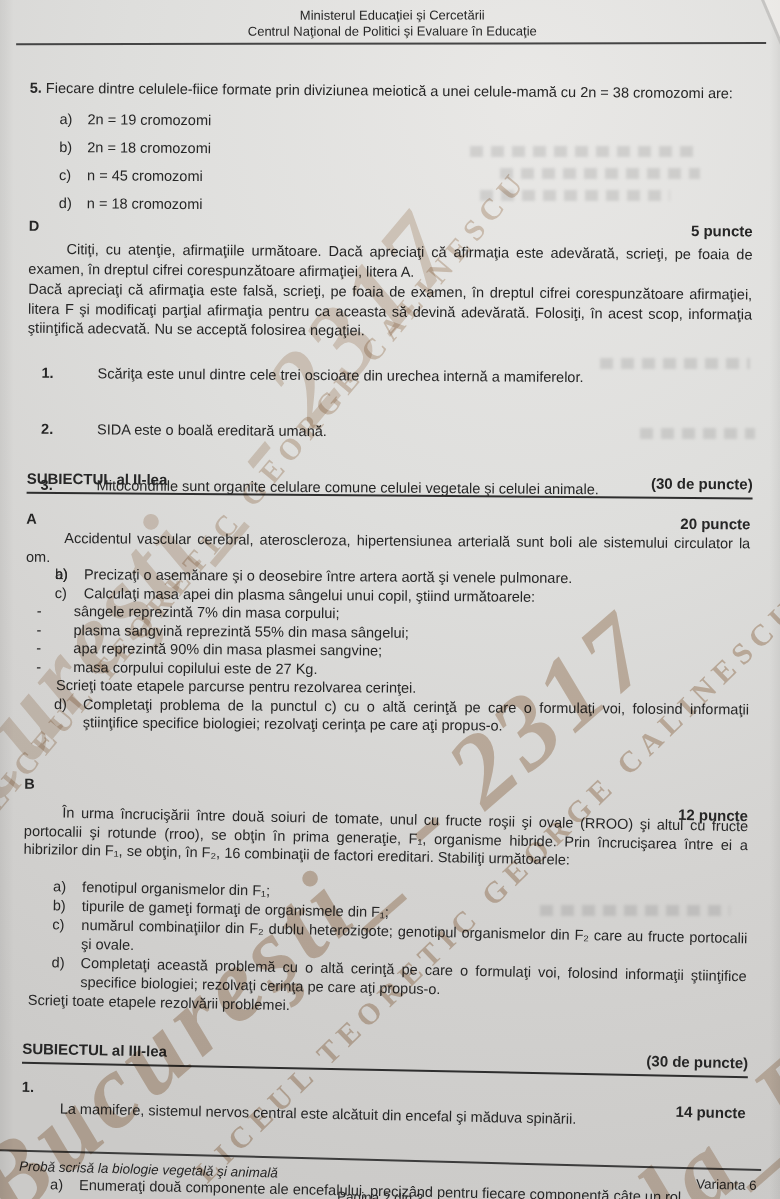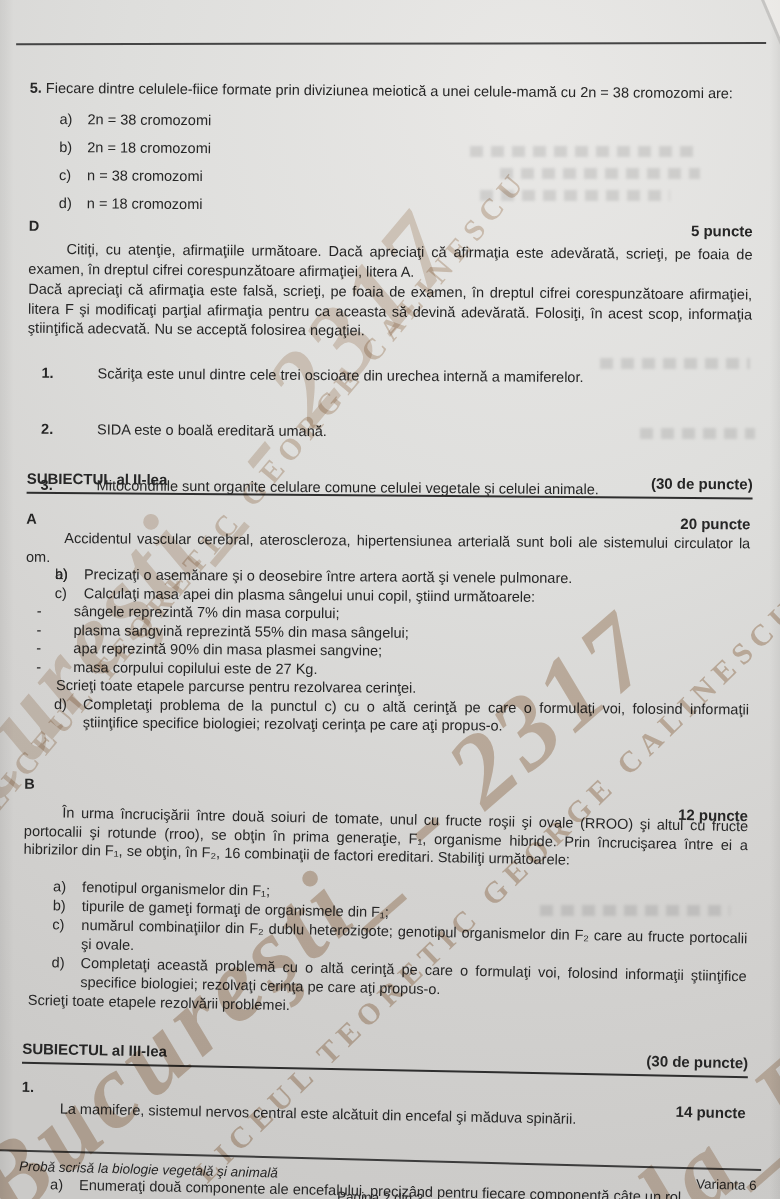--- a/index.html
+++ b/index.html
@@ -72,28 +72,32 @@
 
 <div class="ghost" style="left:470px;top:146px;width:230px;"></div>
 <div class="ghost" style="left:500px;top:168px;width:200px;"></div>
 <div class="ghost" style="left:480px;top:190px;width:190px;"></div>
 <div class="ghost" style="left:600px;top:358px;width:150px;"></div>
 <div class="ghost" style="left:640px;top:428px;width:115px;"></div>
 <div class="ghost" style="left:540px;top:905px;width:190px;"></div>
 
 <div class="content">
 
+  <div class="blk hdr">
+    <div>Ministerul Educaţiei şi Cercetării</div>
+    <div>Centrul Naţional de Politici şi Evaluare în Educaţie</div>
+  </div>
   <div class="blk hdr-rule"></div>
 
   <div class="blk" style="top:79px;">
     <p class="just"><span class="b">5.</span> <span>Fiecare dintre celulele-fiice formate prin diviziunea meiotică a unei celule-mamă cu 2n = 38 cromozomi are:</span></p>
     <div style="margin-top:7px;">
-      <div class="opt"><span class="lbl">a)</span><span>2n = 38 cromozomi</span></div>
+      <div class="opt"><span class="lbl">a)</span><span>2n = 19 cromozomi</span></div>
       <div class="opt"><span class="lbl">b)</span><span>2n = 18 cromozomi</span></div>
-      <div class="opt"><span class="lbl">c)</span><span>n = 38 cromozomi</span></div>
+      <div class="opt"><span class="lbl">c)</span><span>n = 45 cromozomi</span></div>
       <div class="opt"><span class="lbl">d)</span><span>n = 18 cromozomi</span></div>
     </div>
   </div>
 
   <div class="blk row" style="top:216px;">
     <span class="b">D</span>
     <span class="pts">5 puncte</span>
   </div>
   <div class="blk" style="top:239px;line-height:20px;">
     <p class="just ind">Citiţi, cu atenţie, afirmaţiile următoare. Dacă apreciaţi că afirmaţia este adevărată, scrieţi, pe foaia de examen, în dreptul cifrei corespunzătoare afirmaţiei, litera A.</p>

